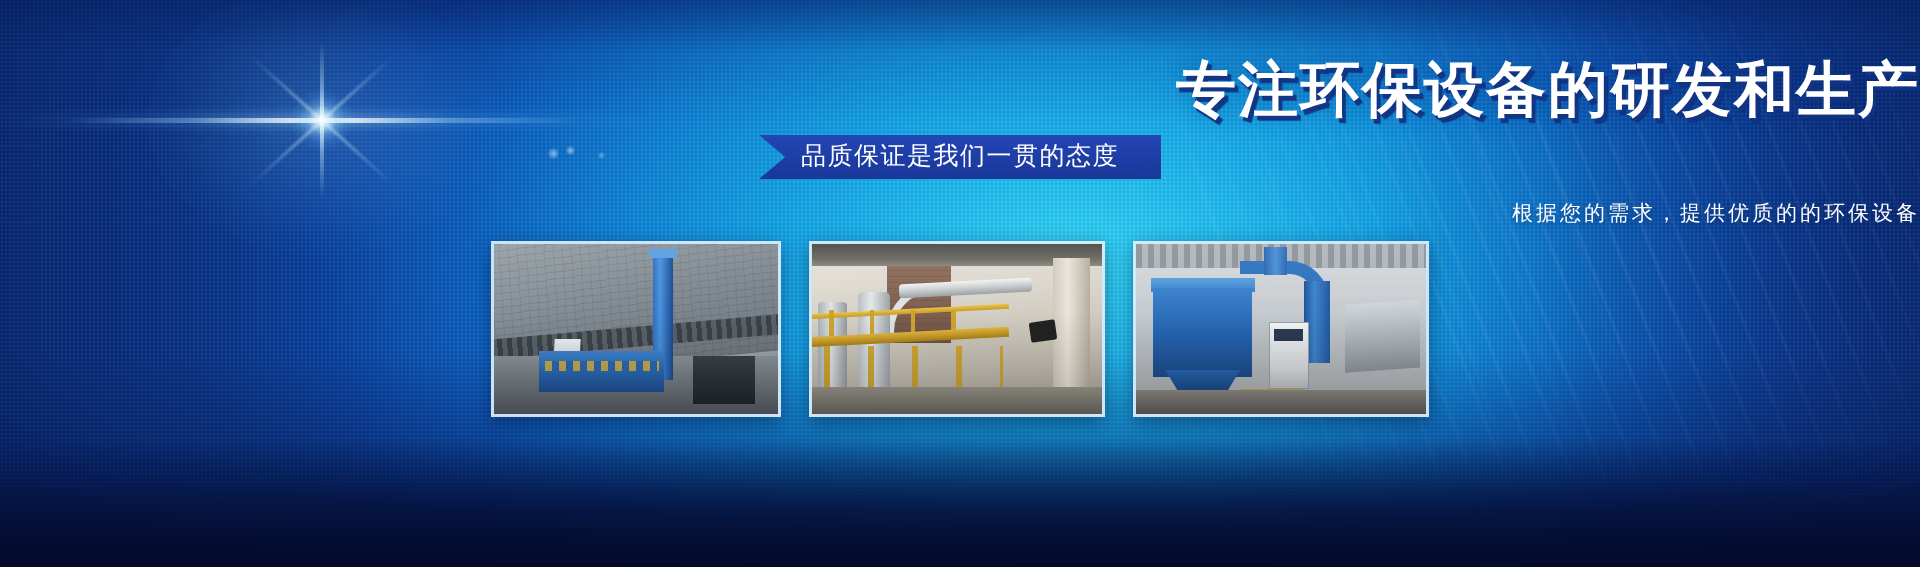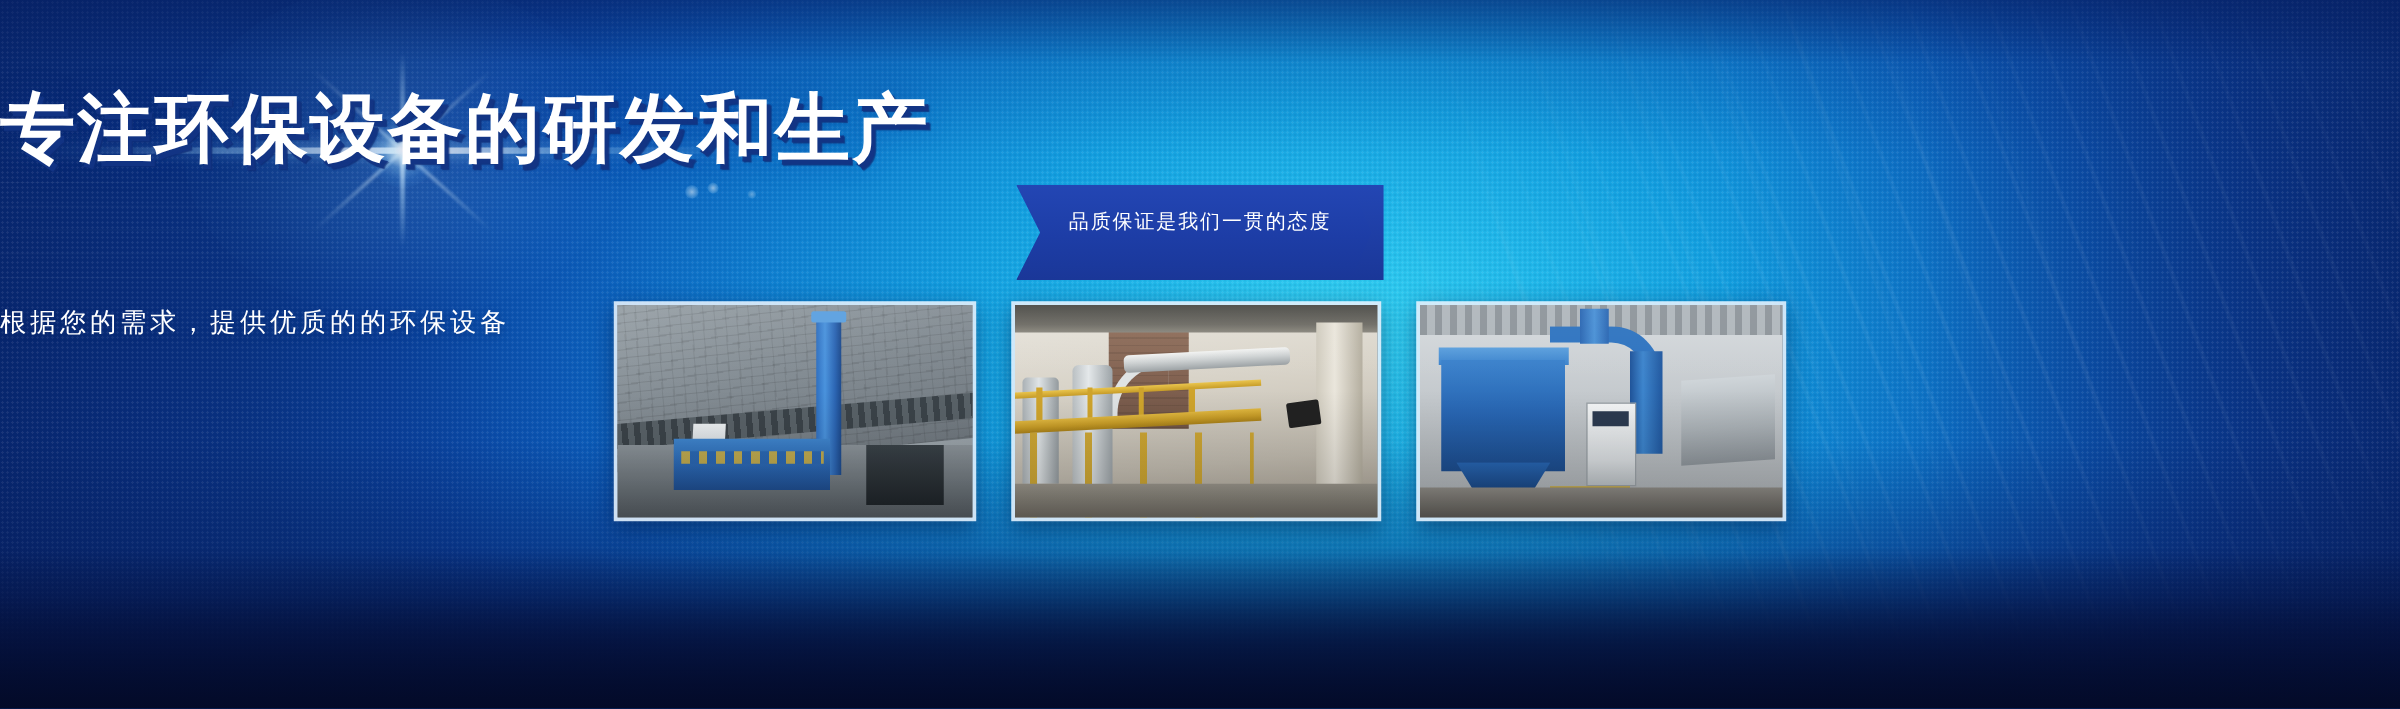--- a/index.html
+++ b/index.html
@@ -234,22 +234,22 @@
     background: radial-gradient(circle,
         rgba(255,255,255,0.50) 0%,
         rgba(200,235,255,0.22) 55%,
         rgba(0,0,0,0) 80%);
   }
 
   
   .content {
     position: absolute;
     left: 0; right: 0;
-    top: 13px;
-    text-align: left;
+    top: 0;
+    text-align: right;
   }
 
   .headline {
     margin: 0;
     padding-top: 58px;
     font-size: 60px;
     line-height: 1.05;
     font-weight: 700;
     color: #ffffff;
     letter-spacing: 2px;
@@ -261,26 +261,26 @@
   }
 
   .ribbon-row {
     margin-top: 14px;
     display: flex;
     justify-content: center;
   }
   .ribbon {
     position: relative;
     display: inline-block;
-    height: 56px;
+    height: 44px;
     line-height: 40px;
-    padding: 10px 42px;
+    padding: 0 42px;
     background: linear-gradient(180deg, #2346b4 0%, #1d3da6 55%, #1a3798 100%);
     color: #ffffff;
-    font-size: 16px;
+    font-size: 25px;
     letter-spacing: 1.5px;
     white-space: nowrap;
     
     clip-path: polygon(
         0% 0%, 100% 0%,
         100% 100%, 0% 100%,
         6.5% 50%);
   }
   .ribbon::after {
     content: "";

